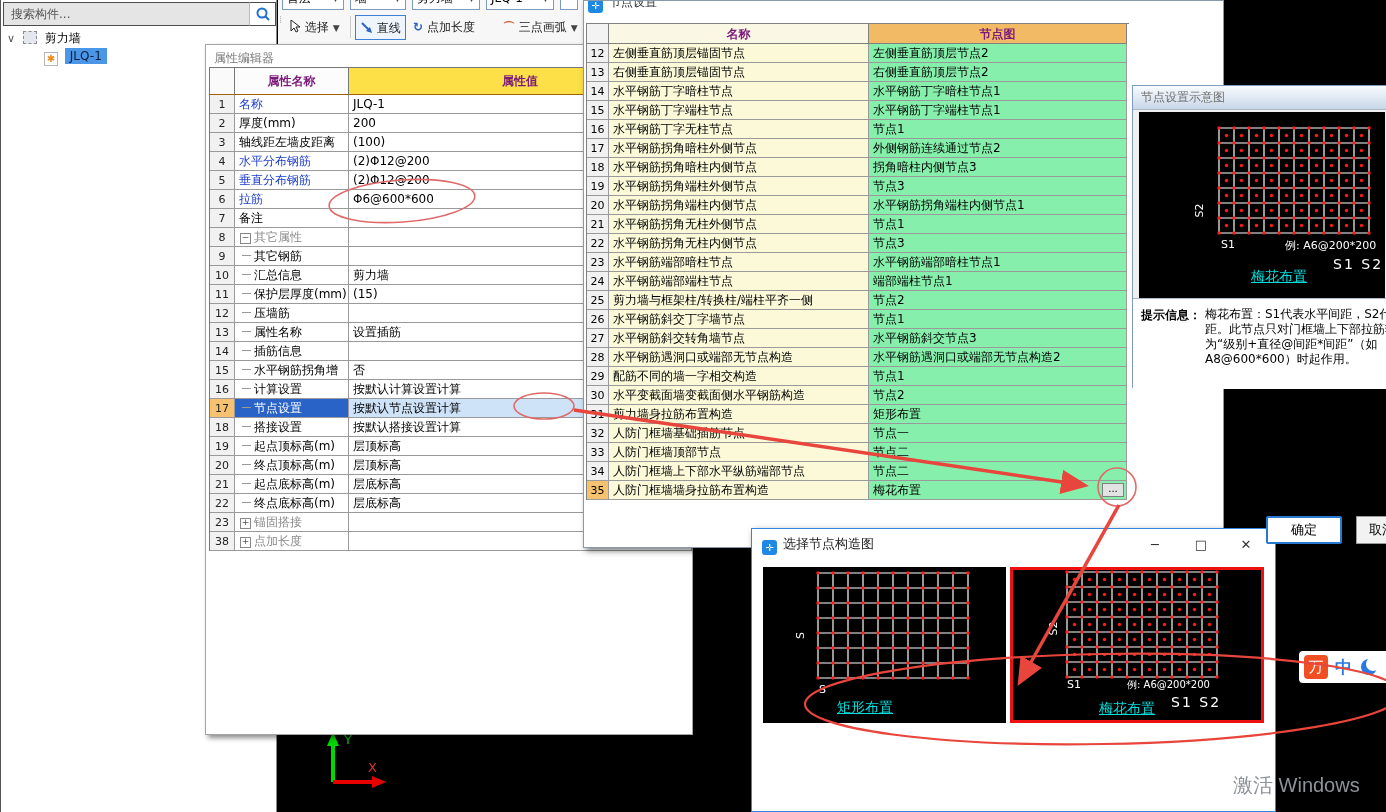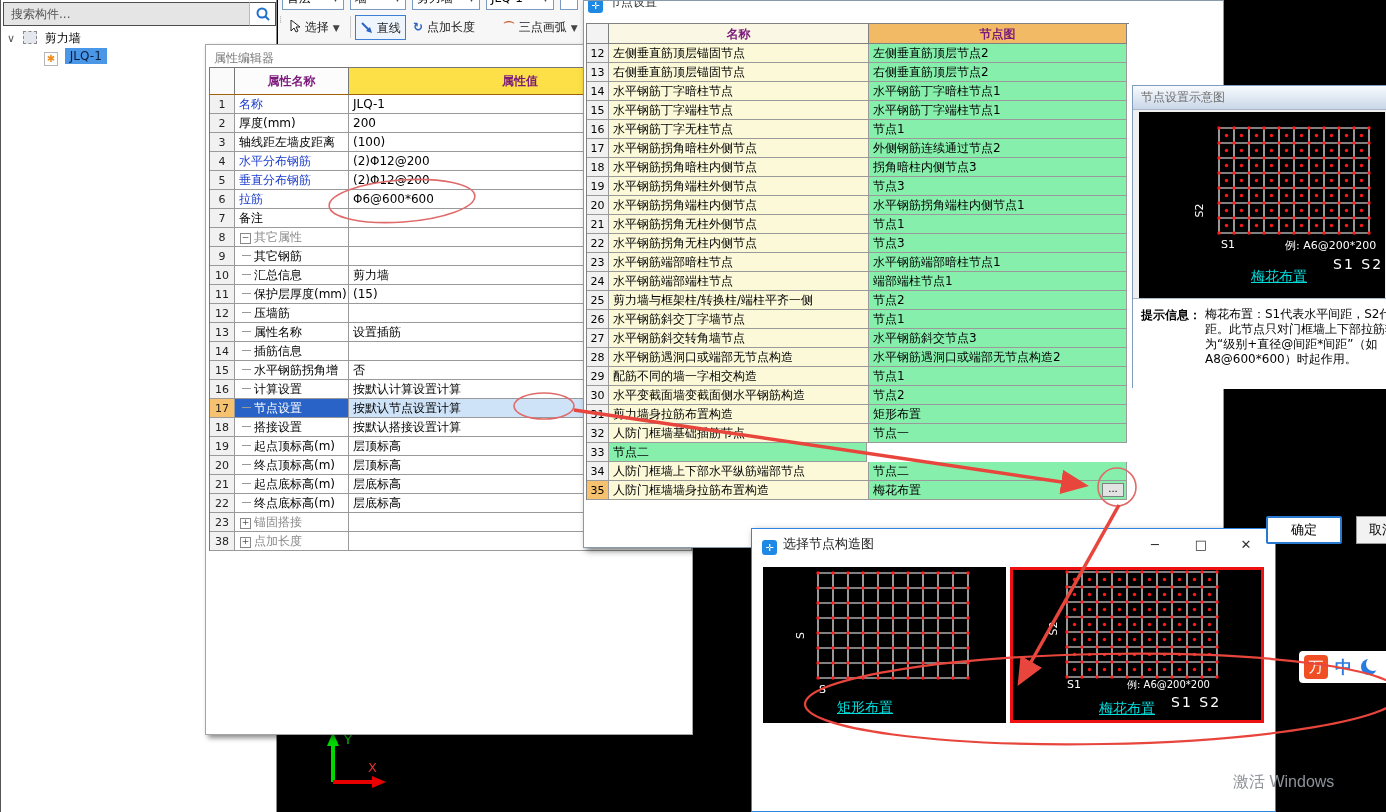--- a/index.html
+++ b/index.html
@@ -79,21 +79,21 @@
   .seldlg{left:751px;top:528px;width:525px;height:284px;background:#fff;border:1px solid #2e86de;box-sizing:border-box;box-shadow:3px 3px 7px rgba(0,0,0,.5);z-index:20}
   .seltitle{height:30px;line-height:30px;padding-left:10px;font-size:13px;color:#222}
   .winbtn{position:absolute;top:6px;width:20px;height:20px;text-align:center;line-height:20px;color:#333;font-size:13px}
   .optpanel{position:absolute;background:#000}
   .optsel{border:3px solid #ee1111}
   
   .imebar{left:1299px;top:651px;width:92px;height:32px;background:#fff;border-radius:4px;z-index:50;box-shadow:0 1px 3px rgba(0,0,0,.4)}
   .wanico{position:absolute;left:5px;top:4px;width:24px;height:24px;background:#f04e23;border-radius:4px;color:#fff;text-align:center;line-height:24px;font-size:15px}
   .zhico{position:absolute;left:36px;top:4px;color:#2a7ae2;font-size:17px;font-weight:bold;line-height:24px}
   .moonico{position:absolute;left:60px;top:6px}
-  .watermark{left:1233px;top:772px;color:#8e9299;font-size:16px;z-index:60;font-family:"Liberation Sans",sans-serif}
+  .watermark{left:1233px;top:772px;color:#8e9299;font-size:20px;z-index:60;font-family:"Liberation Sans",sans-serif}
   .overlay{left:0;top:0;z-index:100;pointer-events:none}
 </style>
 </head>
 <body>
 
 <div id="screen">
 
   <svg class="abs" style="left:300px;top:730px;z-index:2" width="110" height="80">
     <line x1="33" y1="52" x2="33" y2="10" stroke="#00d800" stroke-width="4"></line>
     <polygon points="33,2 27,16 39,16" fill="#00d800"></polygon>
@@ -399,20 +399,21 @@
             <div class="nname">剪力墙身拉筋布置构造</div>
             <div class="nval">矩形布置</div>
           </div>
           <div class="nrow">
             <div class="nnum">32</div>
             <div class="nname">人防门框墙基础插筋节点</div>
             <div class="nval">节点一</div>
           </div>
           <div class="nrow">
             <div class="nnum">33</div>
+            <div class="nname">人防门框墙顶部节点</div>
             <div class="nval">节点二</div>
           </div>
           <div class="nrow">
             <div class="nnum">34</div>
             <div class="nname">人防门框墙上下部水平纵筋端部节点</div>
             <div class="nval">节点二</div>
           </div>
           <div class="nrow">
             <div class="nnum nsel">35</div>
             <div class="nname">人防门框墙墙身拉筋布置构造</div>

